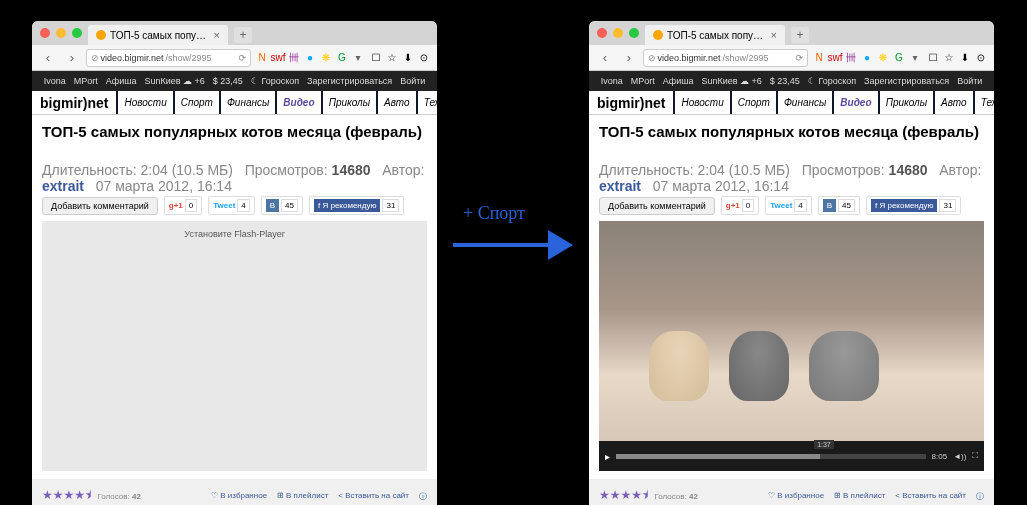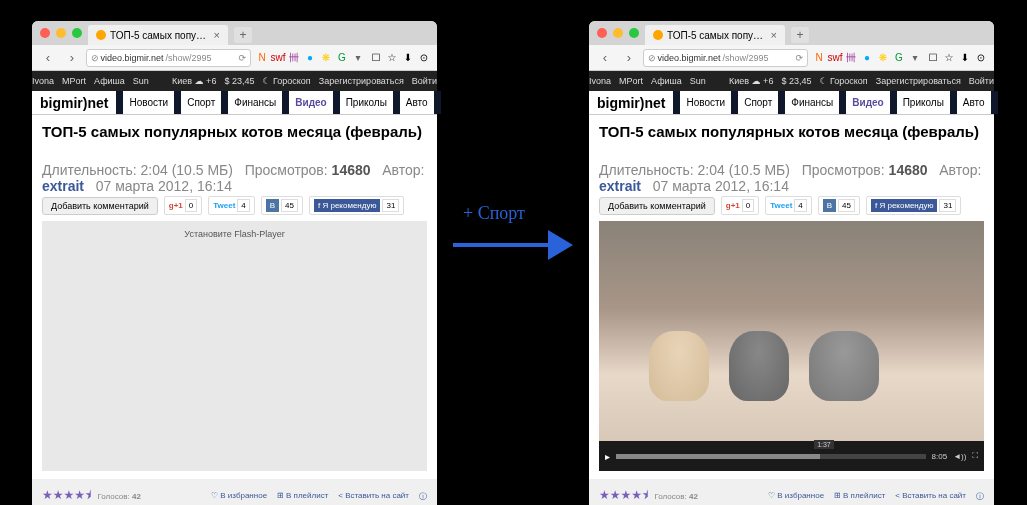--- a/index.html
+++ b/index.html
@@ -16,26 +16,26 @@
 .favicon{width:10px;height:10px;background:orange;border-radius:50%;}
 .tab-title{white-space:nowrap;overflow:hidden;text-overflow:ellipsis;flex:1;}
 .tab-close{font-size:11px;color:#666;}
 .newtab{width:18px;height:16px;background:#e0e0e0;margin-top:4px;display:flex;align-items:center;justify-content:center;font-size:12px;color:#666;border-radius:2px;}
 .toolbar{height:26px;background:#f5f5f5;display:flex;align-items:center;padding:0 6px;gap:4px;border-bottom:1px solid #ccc;}
 .navbtn{width:20px;height:18px;display:flex;align-items:center;justify-content:center;font-size:13px;color:#666;}
 .urlbar{flex:1;height:18px;background:#fff;border:1px solid #ccc;border-radius:3px;display:flex;align-items:center;padding:0 4px;font-size:9px;color:#888;gap:2px;}
 .urldom{color:#333;}
 .ticons{display:flex;gap:2px;}
 .ticon{width:14px;height:14px;font-size:10px;display:flex;align-items:center;justify-content:center;}
-.topbar{height:20px;background:#222;color:#ddd;font-size:9px;display:flex;align-items:center;padding:0 0;justify-content:space-between;}
+.topbar{height:20px;background:#222;color:#ddd;font-size:9px;display:flex;align-items:center;padding:0 16px;justify-content:center;}
 .topbar-l,.topbar-r{display:flex;gap:8px;}
 .topbar-r span{white-space:nowrap;}
 .sitenav{height:24px;background:#fff;display:flex;align-items:center;border-bottom:1px solid #ccc;}
 .logo{font-weight:bold;font-size:14px;padding:0 8px;}
-.navitem{font-size:10px;padding:0 6px;height:100%;display:flex;align-items:center;border-left:7px solid #0f172a;}
+.navitem{font-size:10px;padding:0 6px;height:100%;display:flex;align-items:center;border-left:2px solid #0f172a;font-style:italic;}
 .navitem.active{font-weight:bold;color:#5a4a9c;}
 .content{background:#fff;padding:8px 10px;}
 .title{font-size:15px;font-weight:bold;margin-bottom:21px;line-height:1.2;}
 .meta{font-size:14px;color:#888;margin-bottom:2px;}
 .meta .lbl{color:#888;}
 .meta .val{color:#555;font-weight:bold;}
 .meta .auth{color:#3b5998;font-weight:bold;}
 .social{display:flex;gap:6px;align-items:center;margin-bottom:6px;flex-wrap:wrap;}
 .btn-comment{font-size:9px;padding:3px 8px;background:#f0f0f0;border:1px solid #ccc;border-radius:3px;text-align:right;}
 .sbtn{font-size:8px;padding:2px 4px;border:1px solid #ddd;border-radius:2px;display:flex;align-items:center;gap:2px;}

